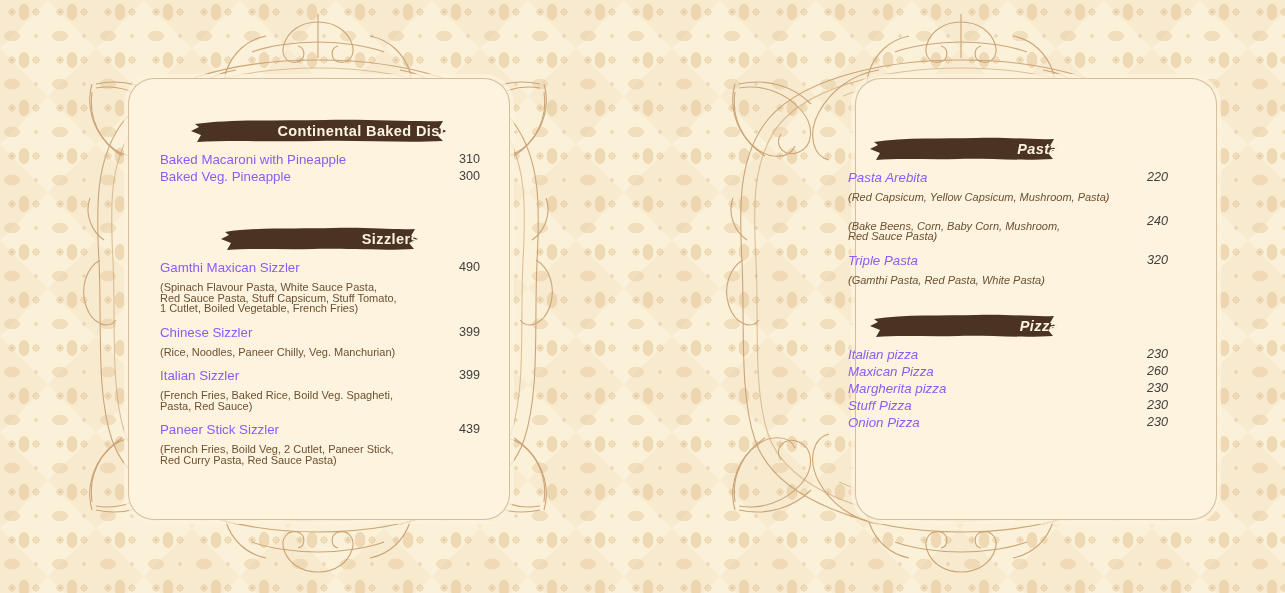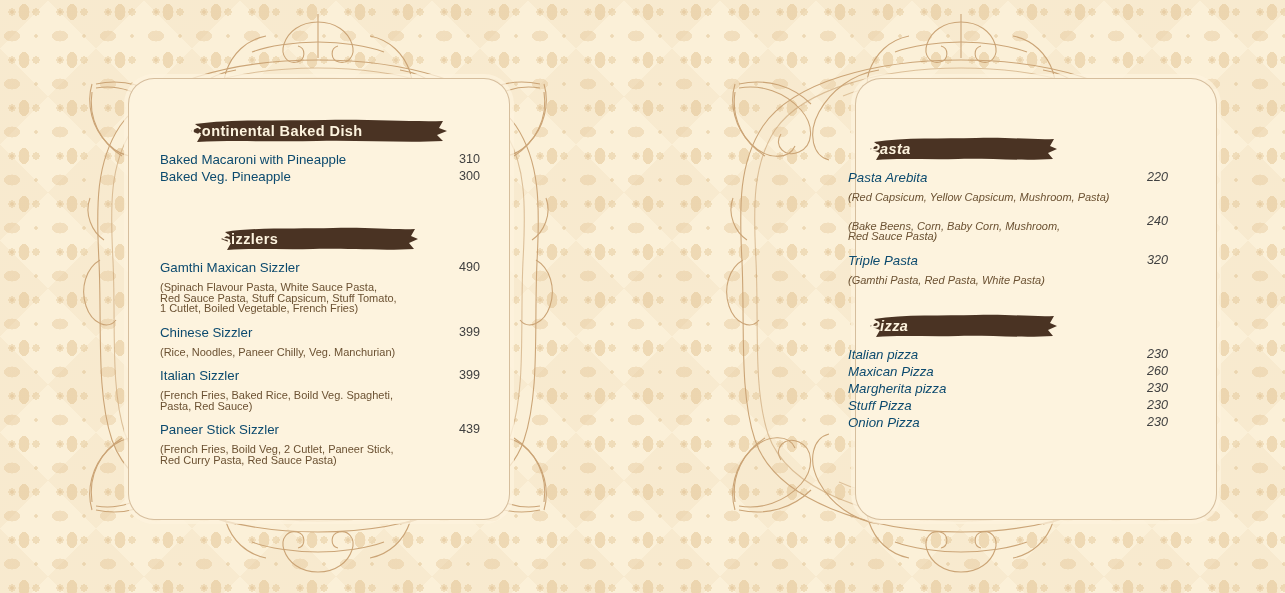--- a/index.html
+++ b/index.html
@@ -92,21 +92,21 @@
     left: 205px; top: 136px; width: 320px; font-style: italic;
   }
 
   
   .section-banner {
     position: relative;
     height: 26px;
     margin: 0 auto 8px auto;
     display: flex;
     align-items: center;
-    justify-content: flex-start;
+    justify-content: flex-end;
   }
   .banner-shape {
     position: absolute;
     left: 0; right: 0; top: 0; bottom: 0;
   }
   .banner-shape svg { display: block; width: 100%; height: 100%; }
   .banner-label {
     position: relative;
     z-index: 2;
     color: #fdf3de;
@@ -121,21 +121,21 @@
   .item {
     display: flex;
     align-items: flex-start;
     justify-content: space-between;
     margin-bottom: 2px;
   }
   .item.spaced { margin-bottom: 11px; }
   .item-main { flex: 1 1 auto; padding-right: 10px; }
   .item-name {
     font-size: 13.3px;
-    color: #0c4a6e;
+    color: #8b5cf6;
     line-height: 15px;
     white-space: nowrap;
   }
   .item-desc {
     font-size: 11px;
     color: #6b5132;
     line-height: 10.5px;
     margin-top: 7px;
   }
   .item-price {

